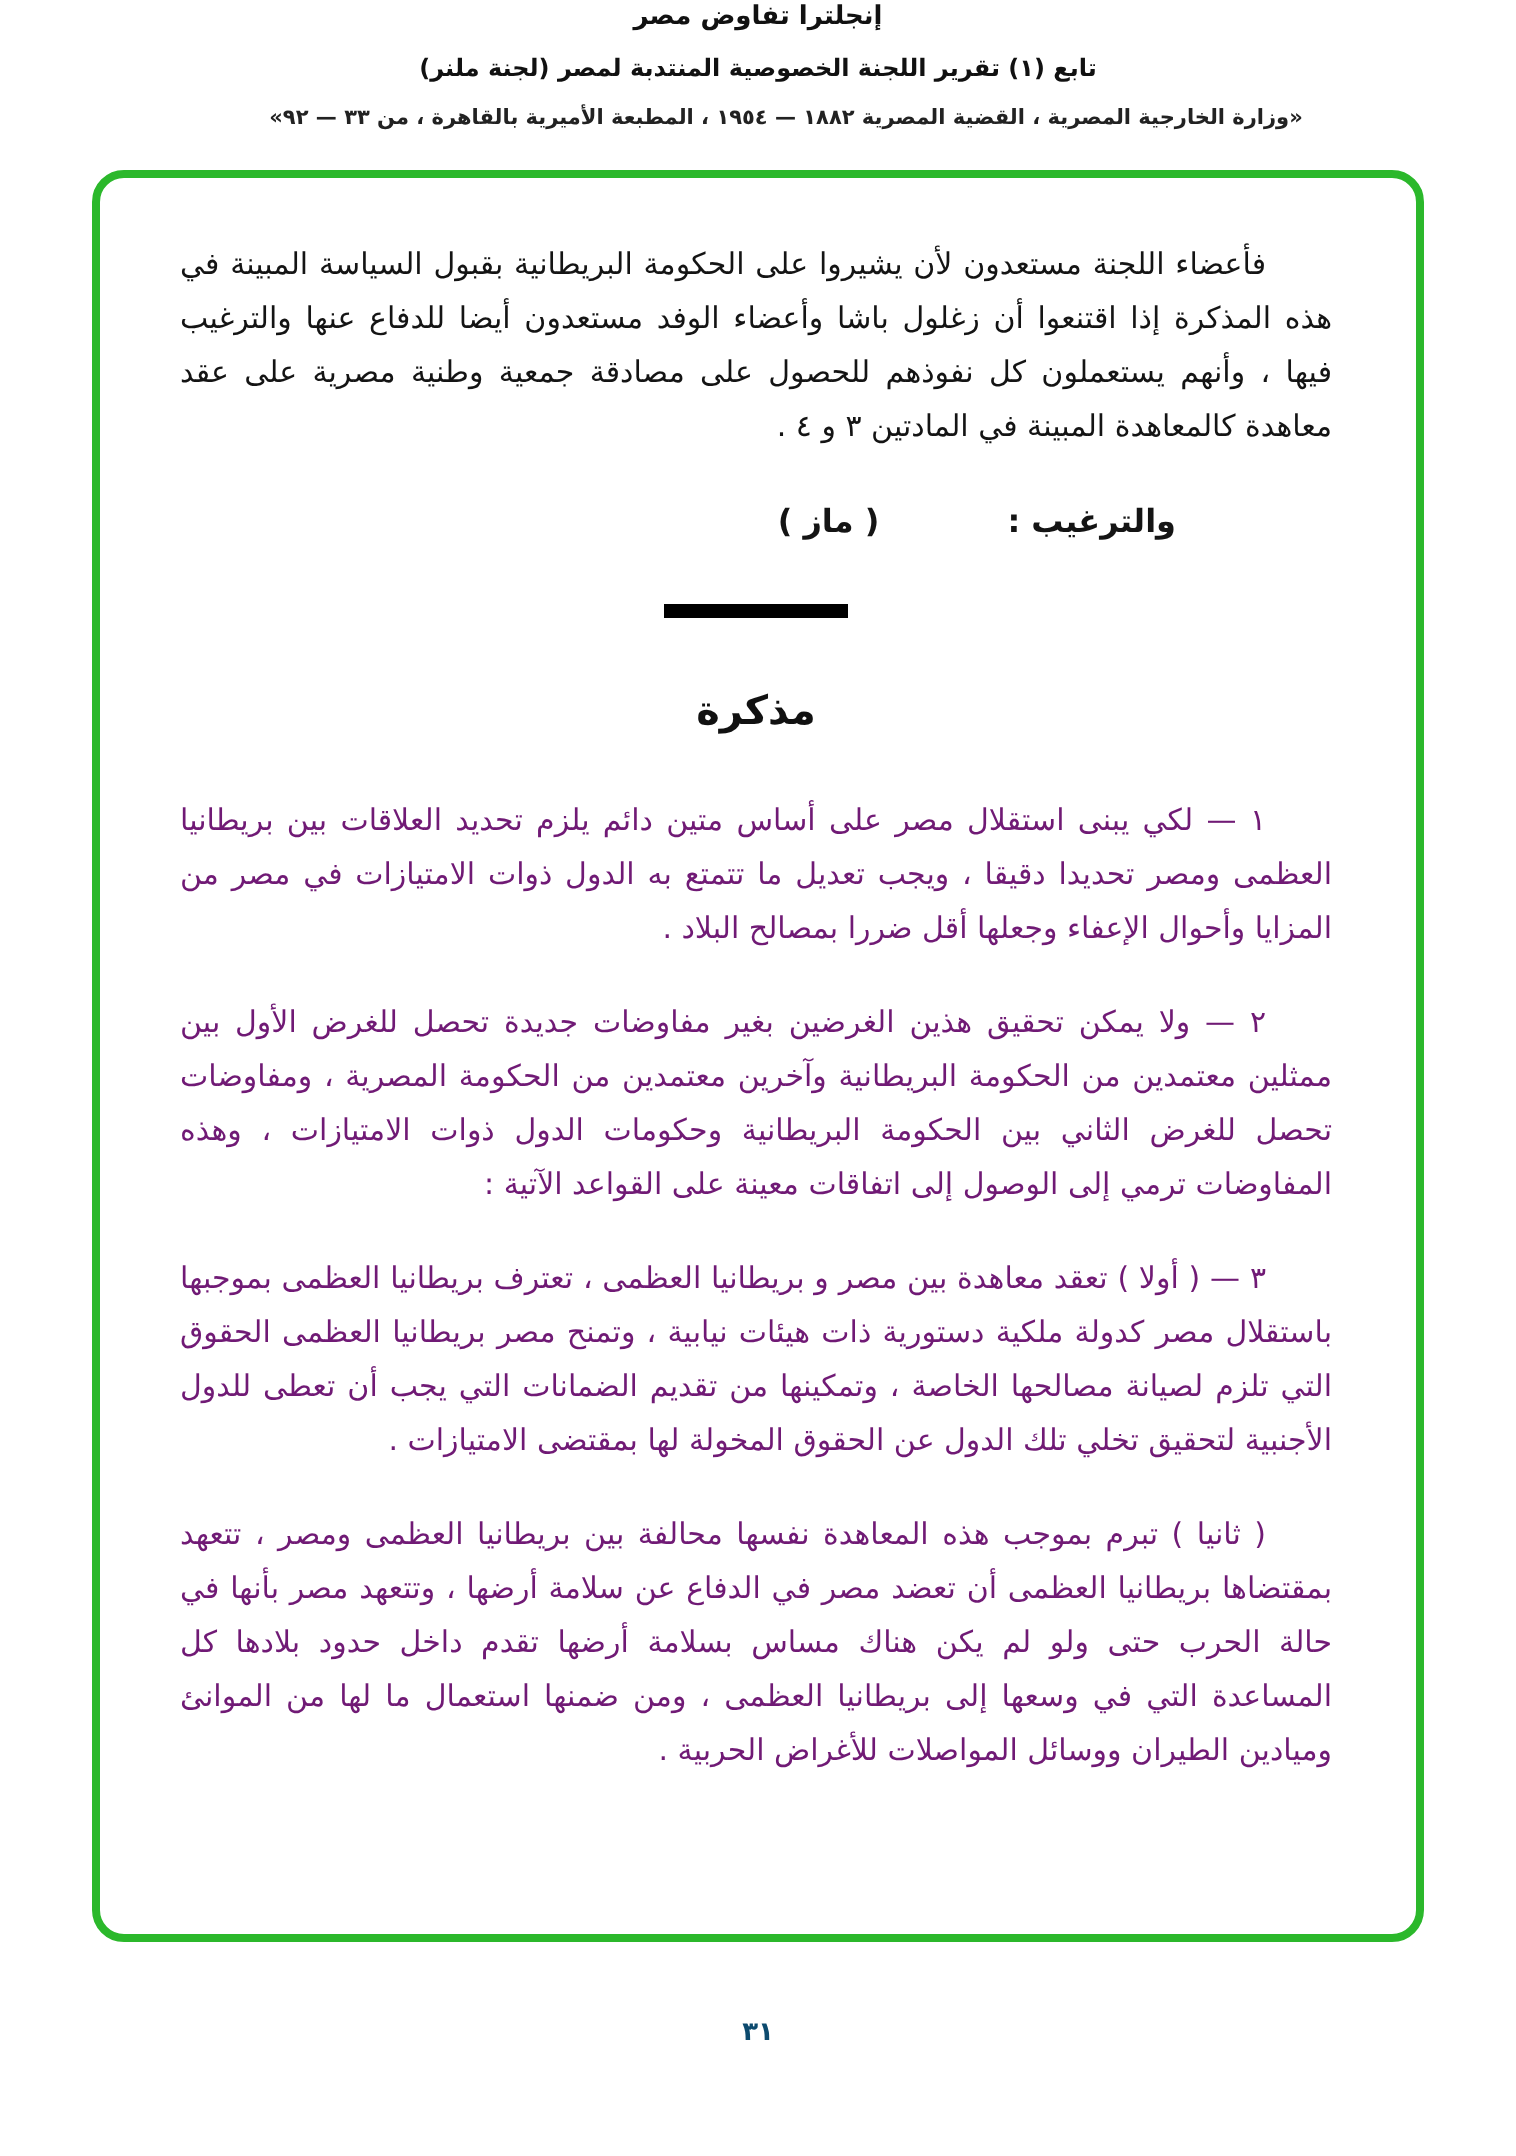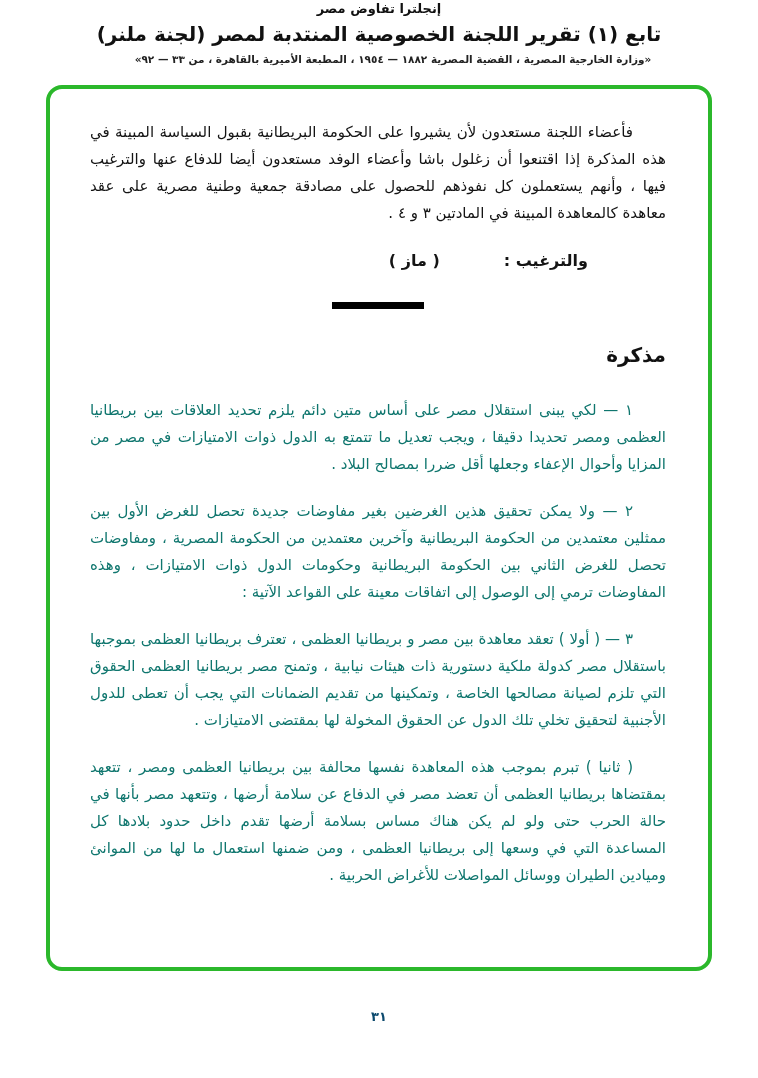--- a/index.html
+++ b/index.html
@@ -23,21 +23,21 @@
   .doc-header {
     text-align: center;
     color: #111;
   }
   .doc-header .h1 {
     font-size: 13px;
     line-height: 18px;
     font-weight: bold;
   }
   .doc-header .h2 {
-    font-size: 20px;
+    font-size: 12px;
     line-height: 24px;
     font-weight: bold;
     margin-top: 4px;
   }
   .doc-header .h3 {
     font-size: 10.5px;
     line-height: 16px;
     font-weight: bold;
     margin-top: 5px;
     color: #222;
@@ -73,30 +73,31 @@
     color: #141414;
     margin: 2px 0 10px 0;
   }
   .bar {
     width: 92px;
     height: 7px;
     background: #000;
     margin: 28px auto 34px auto;
   }
   .memo-title {
+    text-align: center;
     font-size: 20px;
     font-weight: bold;
     color: #111;
     margin: 0 0 30px 0;
   }
   .memo-item {
     margin: 0 0 20px 0;
     font-size: 15px;
     line-height: 27px;
-    color: #0f766e;
+    color: #701a75;
     text-align: justify;
     text-indent: 2.2em;
   }
   
   .page-number {
     position: absolute;
     bottom: 54px;
     left: 50%;
     transform: translateX(-50%);
     font-size: 13px;

